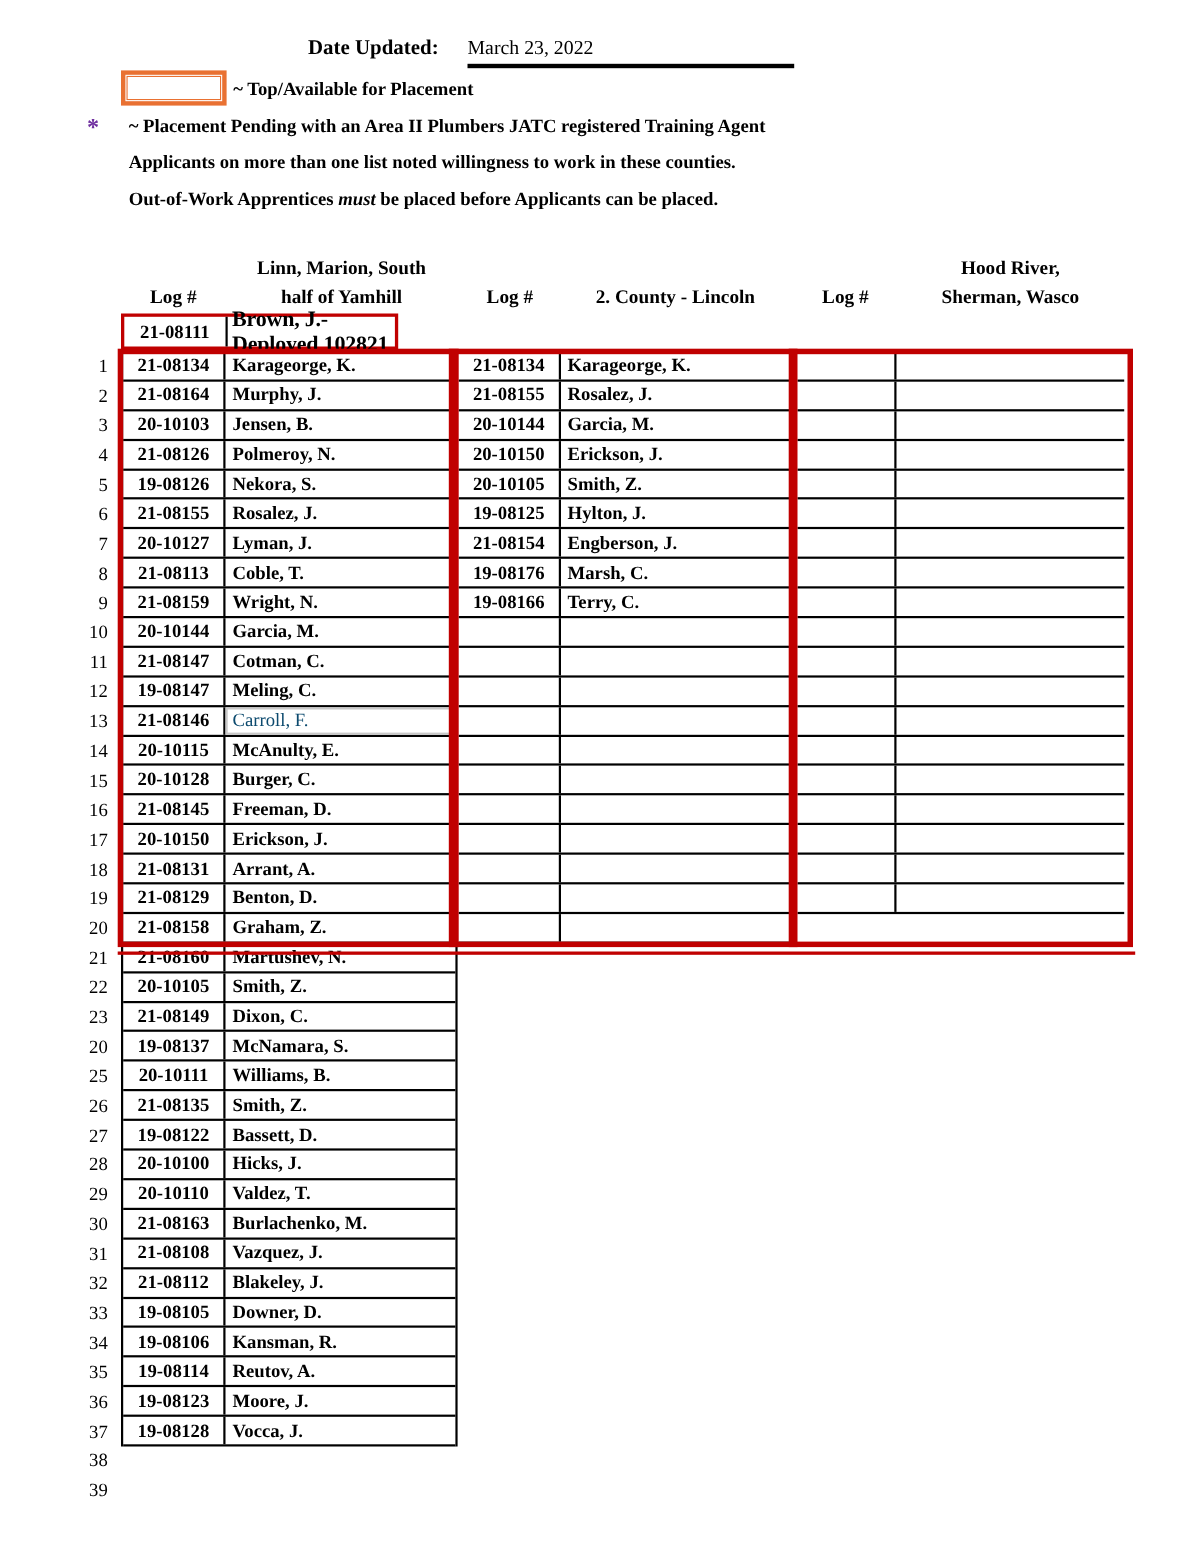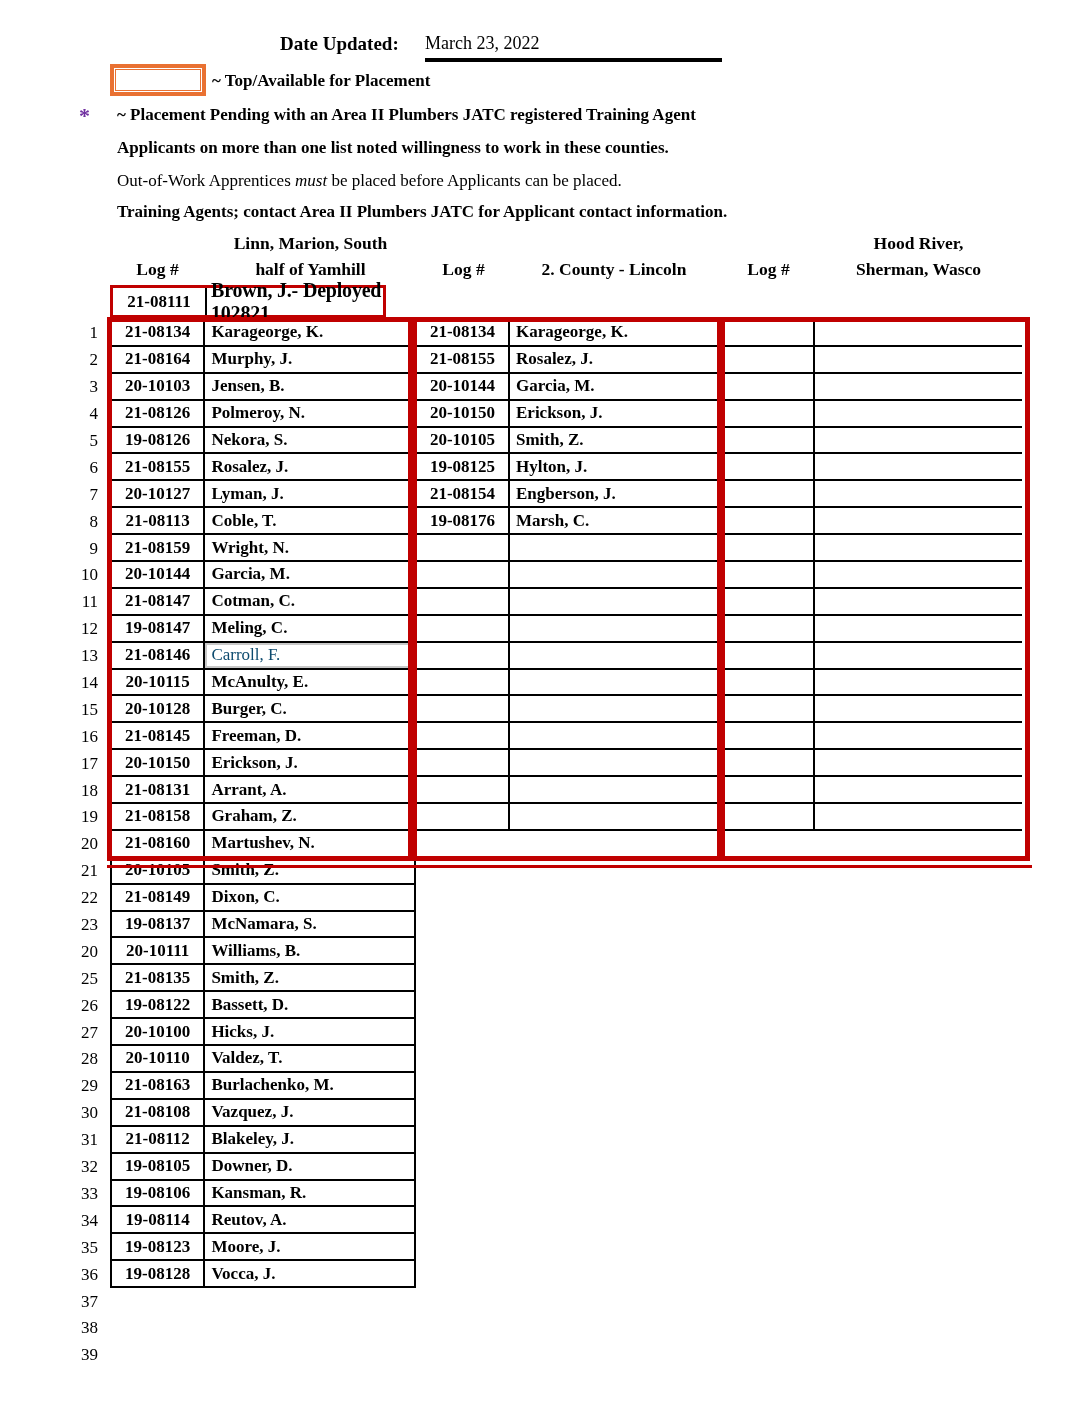--- a/index.html
+++ b/index.html
@@ -12,36 +12,36 @@
   
   .hdr-label { left:280px; top:33px; font-size:19px; font-weight:bold; }
   .hdr-value { left:425px; top:33px; width:297px; font-size:18px; }
   .hdr-underline { left:425px; top:58px; width:297px; height:4px; background:#000; }
   .legend-box { left:110px; top:64px; width:96px; height:32px; border:4px solid #E97132; background:#fff; }
   .legend-box-inner { position:absolute; inset:1px; border:1px solid #E97132; }
   .legend-top-text { left:212px; top:71px; font-size:17px; font-weight:bold; }
   .star { left:79px; top:103px; font-size:22px; font-weight:bold; color:#7030A0; }
   .legend-pending { left:117px; top:105px; font-size:17px; font-weight:bold; }
   .note1 { left:117px; top:138px; font-size:17px; font-weight:bold; }
-  .note2 { left:117px; top:171px; font-size:17px; font-weight:normal; }
+  .note2 { left:117px; top:171px; font-size:17px; font-weight:bold; }
   .note3 { left:117px; top:202px; font-size:17px; font-weight:bold; }
 
   
   .colhdr { font-size:17.5px; font-weight:bold; text-align:center; }
   .h-log1 { left:110px; top:259px; width:95px; }
   .h-g1a  { left:205px; top:233px; width:211px; }
   .h-g1b  { left:205px; top:259px; width:211px; }
   .h-log2 { left:417px; top:259px; width:93px; }
   .h-g2   { left:505px; top:259px; width:218px; }
   .h-log3 { left:722px; top:259px; width:93px; }
   .h-g3a  { left:815px; top:233px; width:207px; }
   .h-g3b  { left:815px; top:259px; width:207px; }
 
   
-  .deployed { left:110px; top:285px; width:276px; height:33px;
+  .deployed { left:110px; top:285px; width:252px; height:33px;
               border:3px solid #C00000; display:flex; background:#fff; }
   .deployed .dlog { width:94px; display:flex; align-items:center; justify-content:center;
                     font-size:17px; font-weight:bold; border-right:2px solid #000; }
   .deployed .dname { flex:1; display:flex; align-items:center; padding-left:4px;
                      font-size:20px; font-weight:bold; letter-spacing:-0.2px; }
 
   
   .numcol { left:52px; top:320px; width:50px; }
   .num { height:26.9px; display:flex; align-items:center; justify-content:flex-end;
          font-size:17px; padding-right:4px; }
@@ -77,21 +77,20 @@
   <div class="abs hdr-underline"></div>
 
   <div class="abs legend-box">
     <div class="legend-box-inner"></div>
   </div>
   <div class="abs legend-top-text">~ Top/Available for Placement</div>
   <div class="abs star">*</div>
   <div class="abs legend-pending">~ Placement Pending with an Area II Plumbers JATC registered Training Agent</div>
   <div class="abs note1">Applicants on more than one list noted willingness to work in these counties.</div>
   <div class="abs note2"><span>Out-of-Work Apprentices </span><span class="it">must</span><span>  be placed before Applicants can be placed.</span></div>
-  <div class="abs note3">Training Agents; contact Area II Plumbers JATC for Applicant contact information.</div>
 
   <div class="abs colhdr h-log1">Log #</div>
   <div class="abs colhdr h-g1a">Linn, Marion, South</div>
   <div class="abs colhdr h-g1b">half of Yamhill</div>
   <div class="abs colhdr h-log2">Log #</div>
   <div class="abs colhdr h-g2">2. County - Lincoln</div>
   <div class="abs colhdr h-log3">Log #</div>
   <div class="abs colhdr h-g3a">Hood River,</div>
   <div class="abs colhdr h-g3b">Sherman, Wasco</div>
 
@@ -208,20 +207,24 @@
       </div>
       <div class="trow">
         <div class="cell log">20-10150</div>
         <div class="cell name">Erickson, J.</div>
       </div>
       <div class="trow">
         <div class="cell log">21-08131</div>
         <div class="cell name">Arrant, A.</div>
       </div>
       <div class="trow">
+        <div class="cell log">21-08129</div>
+        <div class="cell name">Benton, D.</div>
+      </div>
+      <div class="trow">
         <div class="cell log">21-08158</div>
         <div class="cell name">Graham, Z.</div>
       </div>
       <div class="trow">
         <div class="cell log">21-08160</div>
         <div class="cell name">Martushev, N.</div>
       </div>
       <div class="trow">
         <div class="cell log">20-10105</div>
         <div class="cell name">Smith, Z.</div>
@@ -312,20 +315,24 @@
         <div class="cell log">19-08125</div>
         <div class="cell name">Hylton, J.</div>
       </div>
       <div class="trow">
         <div class="cell log">21-08154</div>
         <div class="cell name">Engberson, J.</div>
       </div>
       <div class="trow">
         <div class="cell log">19-08176</div>
         <div class="cell name">Marsh, C.</div>
+      </div>
+      <div class="trow">
+        <div class="cell log">19-08166</div>
+        <div class="cell name">Terry, C.</div>
       </div>
       <div class="trow">
         <div class="cell log"></div>
         <div class="cell name"></div>
       </div>
       <div class="trow">
         <div class="cell log"></div>
         <div class="cell name"></div>
       </div>
       <div class="trow">

